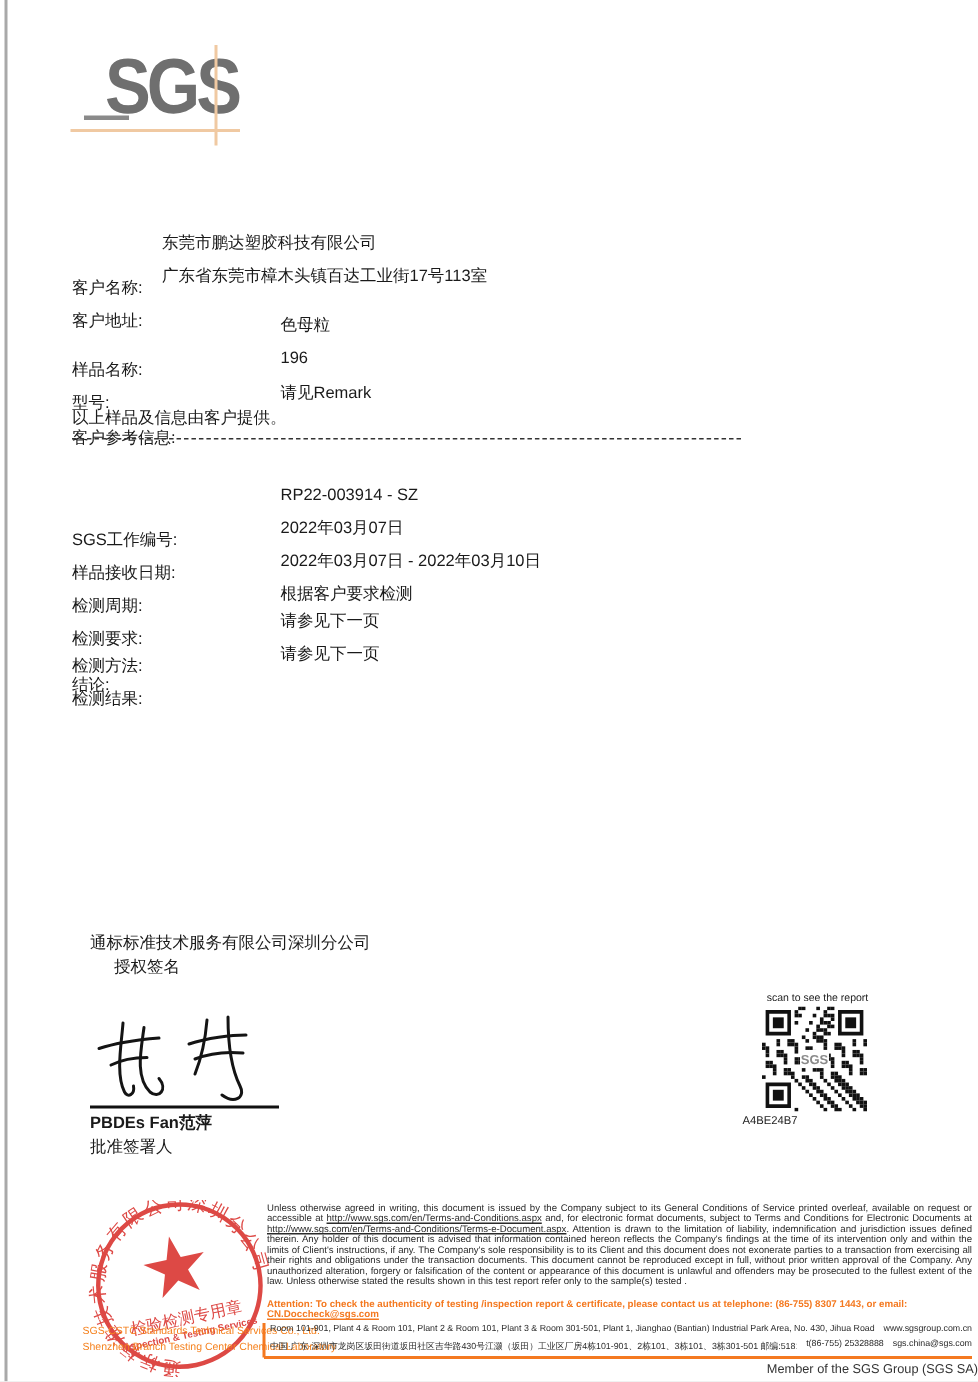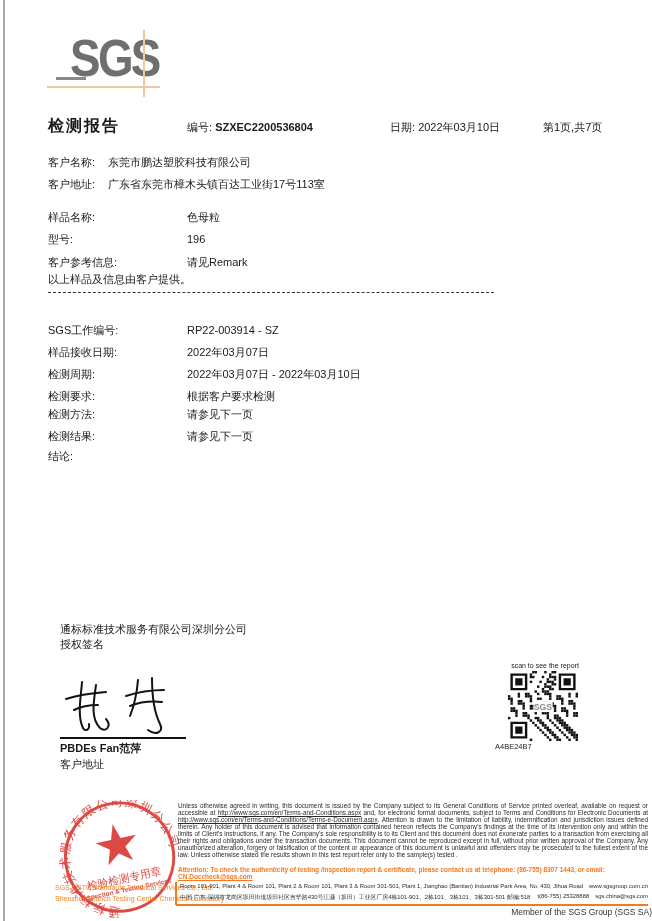--- a/index.html
+++ b/index.html
@@ -14,32 +14,32 @@
   .logo-hline{position:absolute;left:47px;top:86px;width:113px;height:2px;background:#f0c9a2;}
   .logo-vline{position:absolute;left:143px;top:30px;width:2px;height:67px;background:#f0c9a2;}
 
   .title-row{position:absolute;left:48px;top:116px;width:600px;height:22px;}
   .doc-title{position:absolute;left:0;top:0;font-size:16px;font-weight:700;letter-spacing:2px;}
   .t-no{position:absolute;left:139px;top:4px;font-size:11px;}
   .t-date{position:absolute;left:342px;top:4px;font-size:11px;}
   .t-page{position:absolute;left:495px;top:4px;font-size:11px;}
 
   .row{position:absolute;left:48px;font-size:11px;line-height:14px;white-space:nowrap;}
-  .row .lbl{display:inline-block;}
+  .row .lbl{display:inline-block;margin-top:30px;}
   .val-near{position:absolute;left:60px;top:0;}
   .val-far{position:absolute;left:139px;top:0;}
 
   .dashed-sep{position:absolute;left:48px;top:292px;width:446px;border-top:1px dashed #333;}
 
   .concl-lbl{position:absolute;left:48px;top:449px;font-size:11px;}
   .concl-text{position:absolute;left:187px;top:446px;width:462px;font-size:11px;line-height:20.5px;text-align:justify;}
 
   
   .sig-company{position:absolute;left:60px;top:622px;font-size:11px;line-height:15px;}
-  .sig-auth{position:absolute;left:60px;top:637px;font-size:11px;}
+  .sig-auth{position:absolute;left:76px;top:637px;font-size:11px;}
   .sig-svg{position:absolute;left:60px;top:672px;}
   .sig-line{position:absolute;left:60px;top:737px;width:126px;height:2px;background:#111;}
   .sig-name{position:absolute;left:60px;top:741px;font-size:11px;font-weight:700;}
   .sig-title{position:absolute;left:60px;top:757px;font-size:11px;}
 
   
   .qr-caption{position:absolute;left:495px;top:662px;width:100px;text-align:center;font-size:7px;color:#222;}
   .qr-svg{position:absolute;left:508px;top:671px;}
   .qr-code-text{position:absolute;left:495px;top:742px;width:100px;font-size:7.5px;color:#222;}
 
@@ -67,26 +67,20 @@
 <body>
 
 <div class="page">
   <div class="page-edge"></div>
 
   <div class="logo-text">SGS</div>
   <div class="logo-underscore"></div>
   <div class="logo-hline"></div>
   <div class="logo-vline"></div>
 
-  <div class="title-row">
-    <span class="doc-title">检测报告</span>
-    <span class="t-no"><span>编号:</span> <b>SZXEC2200536804</b></span>
-    <span class="t-date"><span>日期:</span> <span>2022年03月10日</span></span>
-    <span class="t-page">第1页,共7页</span>
-  </div>
 
   <div class="row" style="top:155px">
     <span class="lbl">客户名称:</span>
     <span class="val-near">东莞市鹏达塑胶科技有限公司</span>
   </div>
   <div class="row" style="top:177px">
     <span class="lbl">客户地址:</span>
     <span class="val-near">广东省东莞市樟木头镇百达工业街17号113室</span>
   </div>
 
@@ -142,21 +136,21 @@
       <path d="M36,13 C34,28 30,46 40,56 C46,61 52,54 46,47"></path>
       <path d="M14,38 C22,34 30,33 38,33"></path>
       <path d="M66,24 C78,20 94,18 104,18"></path>
       <path d="M78,8 C77,20 74,34 70,44"></path>
       <path d="M92,6 C92,22 94,40 100,52 C104,60 96,64 88,58"></path>
       <path d="M70,34 C80,30 92,29 102,30"></path>
     </g>
   </svg>
   <div class="sig-line"></div>
   <div class="sig-name">PBDEs Fan范萍</div>
-  <div class="sig-title">客户地址</div>
+  <div class="sig-title">批准签署人</div>
 
   <div class="qr-caption">scan to see the report</div>
   <svg class="qr-svg" width="70" height="70" viewBox="0 0 29 29">
     <rect x="0" y="0" width="29" height="29" fill="#fff"></rect>
     <g id="qr-modules" fill="#111">
         <rect x="10" y="0" width="1" height="1"></rect>
         <rect x="11" y="0" width="1" height="1"></rect>
         <rect x="15" y="0" width="1" height="1"></rect>
         <rect x="18" y="0" width="1" height="1"></rect>
         <rect x="19" y="0" width="1" height="1"></rect>

